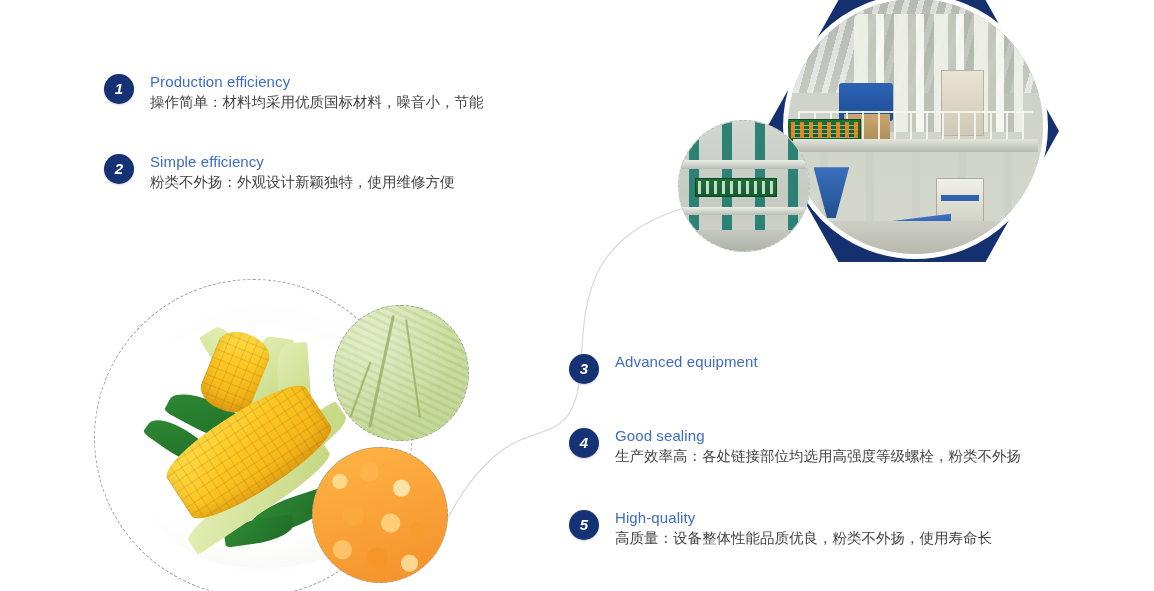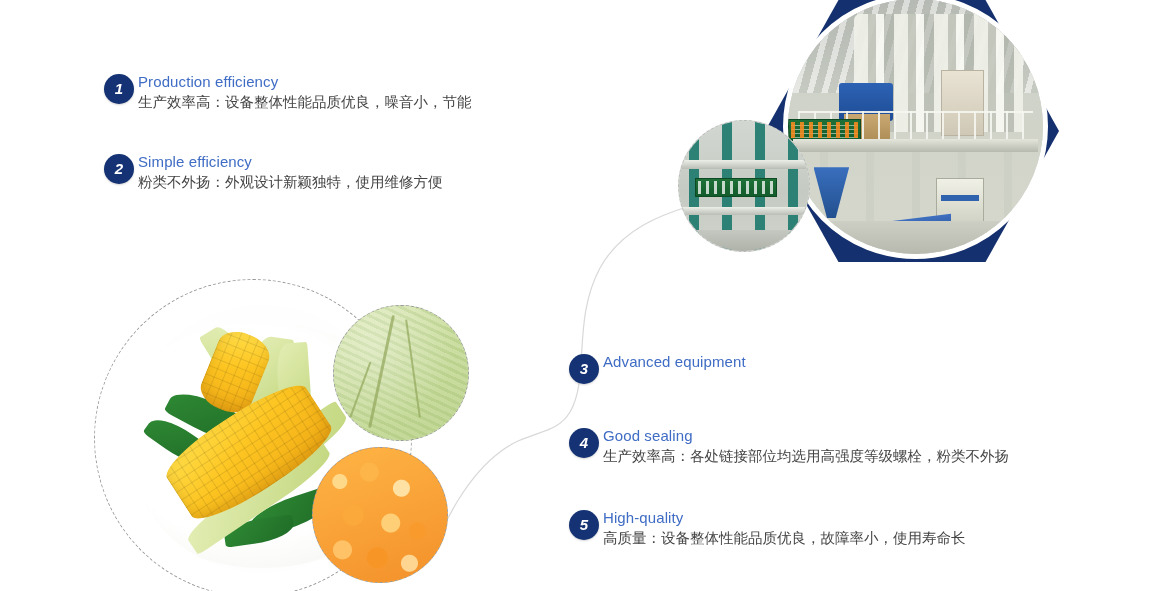--- a/index.html
+++ b/index.html
@@ -34,21 +34,21 @@
     font-style: italic;
     font-weight: bold;
     font-size: 15px;
     line-height: 30px;
     text-align: center;
     flex: 0 0 30px;
     margin-top: 2px;
     box-shadow: 0 1px 2px rgba(0,0,0,0.18);
   }
   .ftext {
-    margin-left: 4px;
+    margin-left: 16px;
   }
   .fhead {
     color: #3f6cc4;
     font-size: 15px;
     line-height: 19px;
     letter-spacing: 0.1px;
     white-space: nowrap;
   }
   .fsub {
     color: #444444;
@@ -432,21 +432,21 @@
 
     <div id="kernel-photo">
       <div class="kernels"></div>
     </div>
   </div>
 
   <div class="feature" id="feature-1">
     <div class="badge">1</div>
     <div class="ftext">
       <div class="fhead">Production efficiency</div>
-      <div class="fsub">生产效率高：设备整体性能品质优良，噪音小，节能</div>
+      <div class="fsub">操作简单：材料均采用优质国标材料，噪音小，节能</div>
     </div>
   </div>
 
   <div class="feature" id="feature-2">
     <div class="badge">2</div>
     <div class="ftext">
       <div class="fhead">Simple efficiency</div>
       <div class="fsub">粉类不外扬：外观设计新颖独特，使用维修方便</div>
     </div>
   </div>
@@ -463,17 +463,17 @@
     <div class="ftext">
       <div class="fhead">Good sealing</div>
       <div class="fsub">生产效率高：各处链接部位均选用高强度等级螺栓，粉类不外扬</div>
     </div>
   </div>
 
   <div class="feature" id="feature-5">
     <div class="badge">5</div>
     <div class="ftext">
       <div class="fhead">High-quality</div>
-      <div class="fsub">高质量：设备整体性能品质优良，故障率小，使用寿命长</div>
+      <div class="fsub">高质量：设备整体性能品质优良，粉类不外扬，使用寿命长</div>
     </div>
   </div>
 
 </div>
 
 </body></html>

